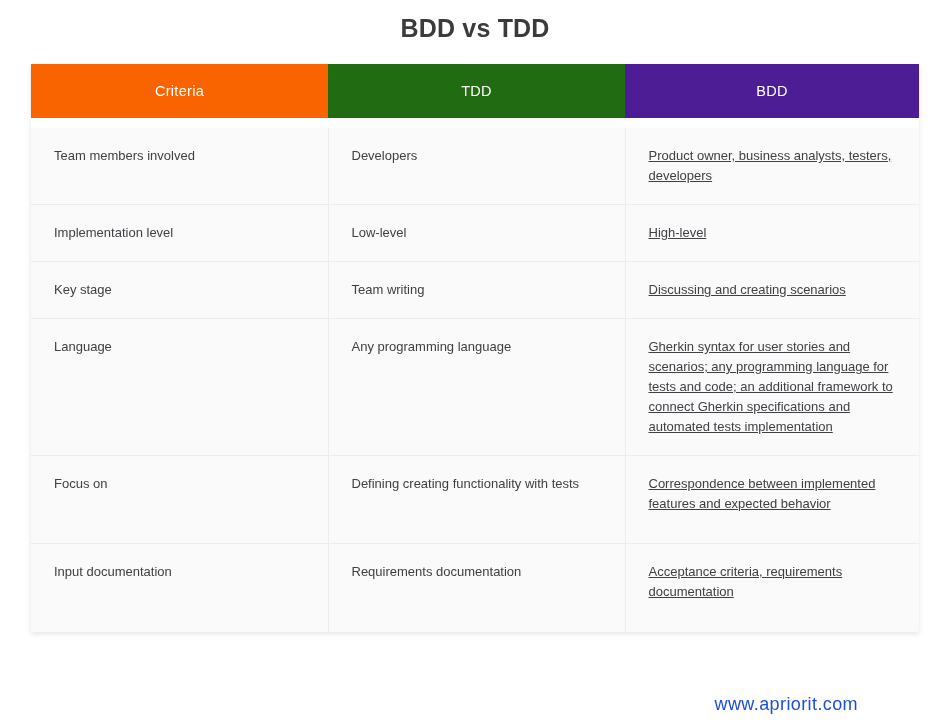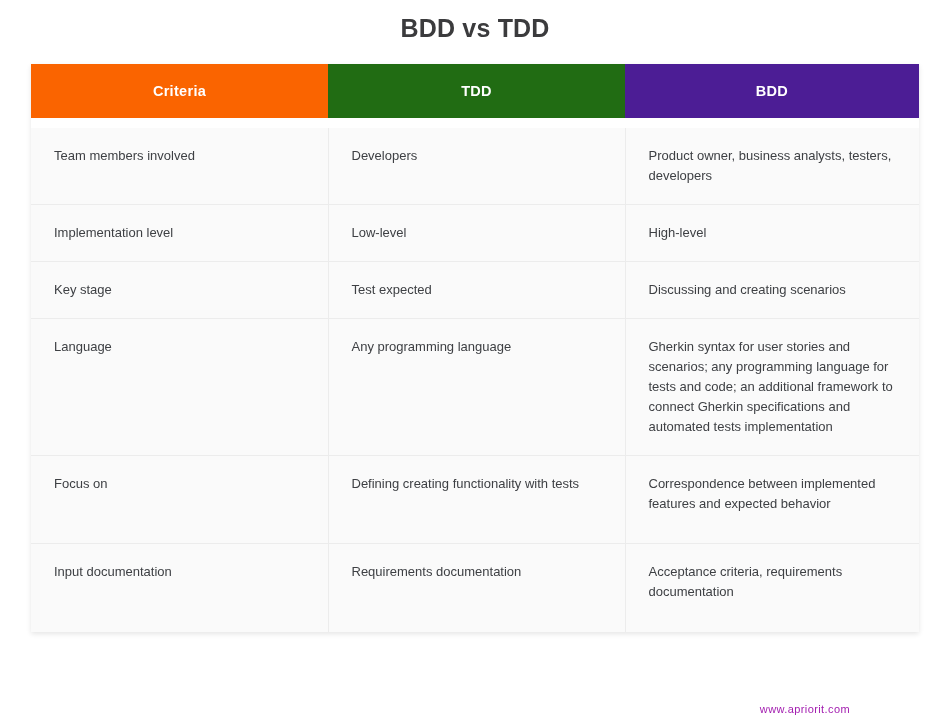--- a/index.html
+++ b/index.html
@@ -45,21 +45,21 @@
     width: 888px;
     border-collapse: collapse;
     table-layout: fixed;
     background: #fafafa;
     box-shadow: 0 2px 5px rgba(0,0,0,0.10);
   }
 
   .cmp-table th {
     height: 54px;
     font-size: 14.5px;
-    font-weight: bold;
+    font-weight: normal;
     color: #ffffff;
     text-align: center;
     vertical-align: middle;
     letter-spacing: 0.3px;
     padding: 0;
     border: 0;
   }
 
   th.col-criteria { background: #fa6400; width: 297px; }
   th.col-tdd      { background: #216c13; width: 297px; text-align: center; }
@@ -79,37 +79,38 @@
     line-height: 20px;
     padding: 18px 22px 18px 23px;
     vertical-align: top;
     border-right: 1px solid #ececec;
     border-bottom: 1px solid #ececec;
     word-wrap: break-word;
   }
 
   .cmp-table tr.data-row td.cell:last-child {
     border-right: 0;
+    text-decoration: underline;
   }
 
   .cmp-table tr.data-row:last-child td.cell {
     border-bottom: 0;
   }
 
   .rh-tall  { height: 68px; }
   .rh-short { height: 46px; }
   .rh-mid   { height: 88px; }
   .rh-xl    { height: 124px; }
 
   .footer-credit {
     position: absolute;
-    right: 36px;
+    right: 28px;
     bottom: 10px;
-    font-size: 11px;
-    color: #a21caf;
+    font-size: 18px;
+    color: #1d4ed8;
     letter-spacing: 0.4px;
   }
 </style>
 </head>
 <body>
 
 <div class="page">
 
   <div class="page-title">BDD vs TDD</div>
 
@@ -138,21 +139,21 @@
 
         <tr class="data-row rh-short">
           <td class="cell">Implementation level</td>
           <td class="cell">Low-level</td>
           <td class="cell">High-level</td>
         </tr>
 
 
         <tr class="data-row rh-short">
           <td class="cell">Key stage</td>
-          <td class="cell">Test expected</td>
+          <td class="cell">Team writing</td>
           <td class="cell">Discussing and creating scenarios</td>
         </tr>
 
         <tr class="data-row rh-xl">
           <td class="cell">Language</td>
           <td class="cell">Any programming language</td>
           <td class="cell">Gherkin syntax for user stories and scenarios; any programming language for tests and code; an additional framework to connect Gherkin specifications and automated tests implementation</td>
         </tr>
 
         <tr class="data-row rh-mid">

